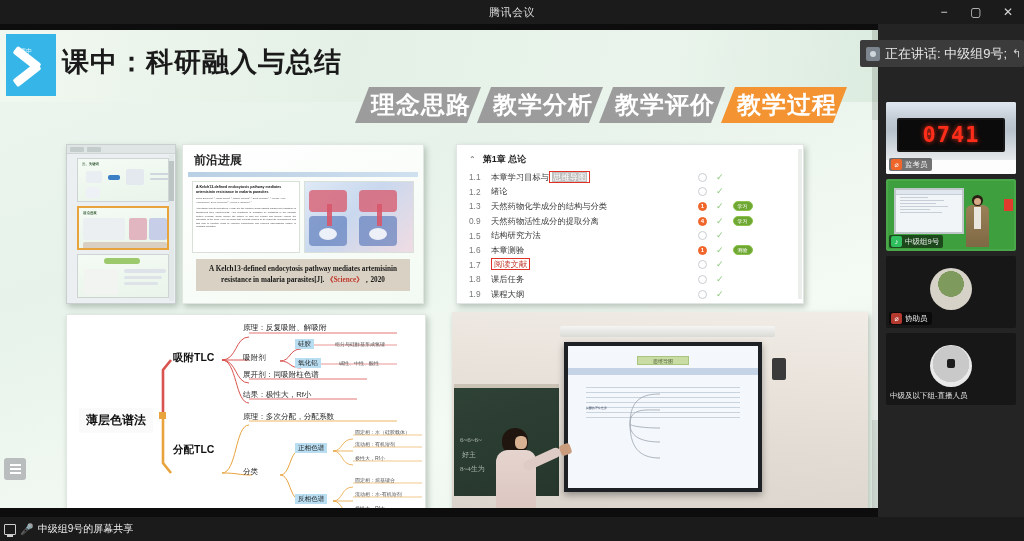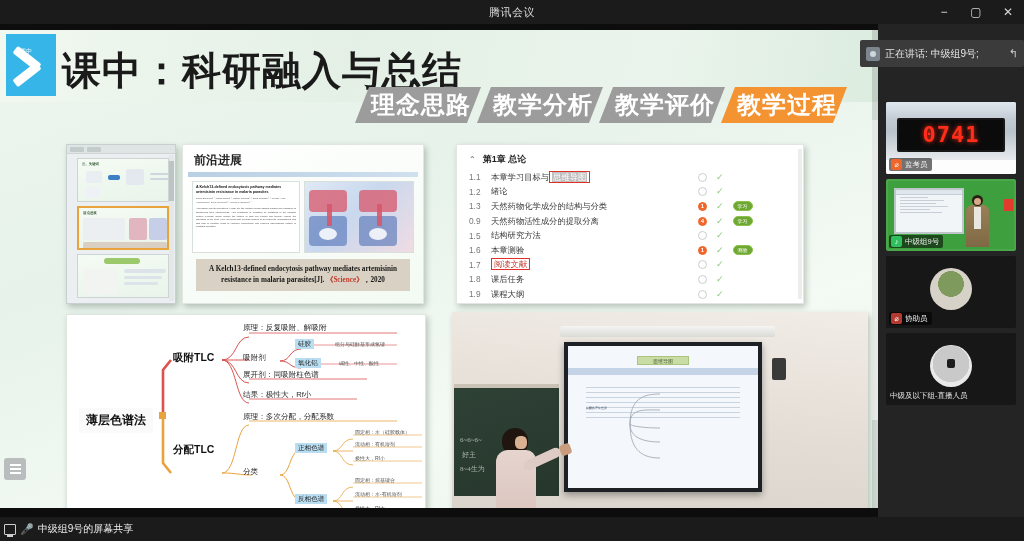--- a/index.html
+++ b/index.html
@@ -28,21 +28,21 @@
   .banner { position:absolute; left:0; top:6px; width:878px; height:72px;
             background:linear-gradient(100deg,#f1f8f0 0%,#e4f0e6 40%,#eaf4ec 75%,#dcecdf 100%); }
   .logo { position:absolute; left:6px; top:4px; width:50px; height:62px; background:#36b6e8; overflow:hidden;}
   .logo .chev { position:absolute; left:4px; top:9px; width:42px; height:44px; }
   .logo .chev:before, .logo .chev:after {
       content:""; position:absolute; background:#fff; }
   .logo .chev:before { width:30px; height:9px; left:2px; top:11px; transform:rotate(38deg); border-radius:2px;}
   .logo .chev:after  { width:30px; height:9px; left:2px; top:27px; transform:rotate(-38deg); border-radius:2px;}
   .logo .mini { position:absolute; left:14px; top:13px; font-size:6px; color:#fff; opacity:.85; }
 
-  .bantitle { position:absolute; left:62px; top:14px; font-size:39px; font-weight:bold;
+  .bantitle { position:absolute; left:62px; top:14px; font-size:27px; font-weight:bold;
               color:#1a1a1a; letter-spacing:1px; white-space:nowrap;
               font-family:"Liberation Serif","DejaVu Serif",serif; }
   .tabs { position:absolute; left:355px; top:56px; height:38px; display:flex; align-items:center; }
   .tab { position:relative; height:36px; padding:0 10px 0 16px; display:flex; align-items:center;
          color:#fff; font-size:24px; font-weight:bold; letter-spacing:1px; white-space:nowrap;
          background:#9c9c9c; margin-right:-4px;
          font-family:"Liberation Serif","DejaVu Serif",serif;
          clip-path:polygon(14px 0,100% 0,calc(100% - 14px) 100%,0 100%); }
   .tab.active { background:#f39331; z-index:3; }
 
@@ -152,21 +152,21 @@
              justify-content:center; gap:2.5px; }
   .menuBtn i { width:11px; height:1.6px; background:#fff; display:block; }
 
   
   #rail { position:absolute; left:878px; top:24px; width:146px; height:493px; background:#242424; }
   .speaking { position:absolute; left:-18px; top:16px; width:164px; height:27px; background:#3b3b3b;
               display:flex; align-items:center; padding:0 6px; gap:5px; border-radius:2px; }
   .sp-av { width:14px; height:14px; border-radius:2px; background:#7d868e; flex:none;
            display:flex;align-items:center;justify-content:center;}
   .sp-av:after{content:"";width:6px;height:6px;border-radius:50%;background:#cfd6dc;}
-  .sp-tx { color:#e6e6e6; font-size:10px; white-space:nowrap; flex:1; }
+  .sp-tx { color:#e6e6e6; font-size:13px; white-space:nowrap; flex:1; }
   .sp-ar { color:#cfcfcf; font-size:11px; }
 
   .vcards { position:absolute; left:8px; top:78px; width:130px; display:flex; flex-direction:column; gap:5px; }
   .vcard { position:relative; width:130px; height:72px; background:#111; overflow:hidden; border-radius:2px; }
   .vlabel { position:absolute; left:3px; bottom:3px; display:flex; align-items:center; gap:3px;
             background:rgba(0,0,0,.55); padding:1px 4px 1px 2px; border-radius:2px; }
   .vlabel .mic { width:11px; height:11px; border-radius:2px; display:flex;align-items:center;justify-content:center;
                  font-size:7px; color:#fff; }
   .vlabel .nm { color:#f0f0f0; font-size:7.5px; white-space:nowrap; }
 

